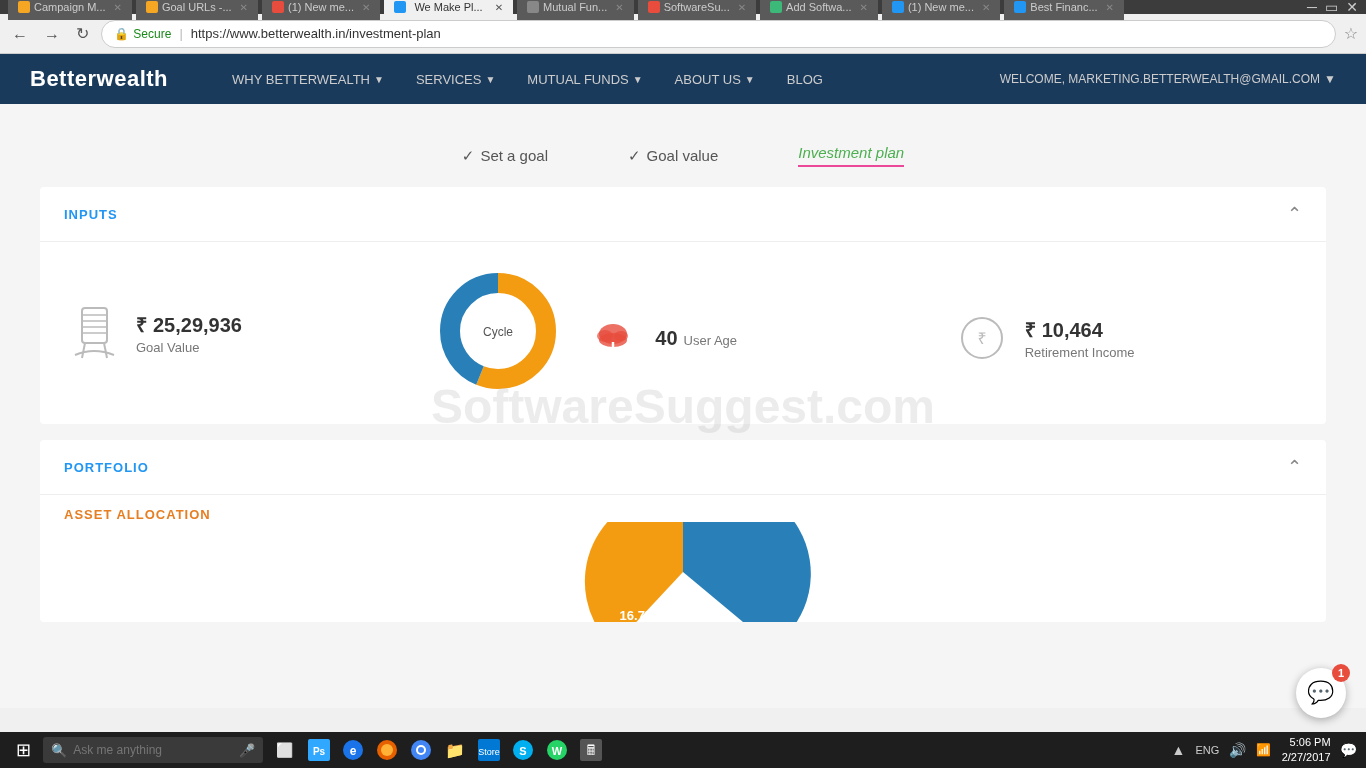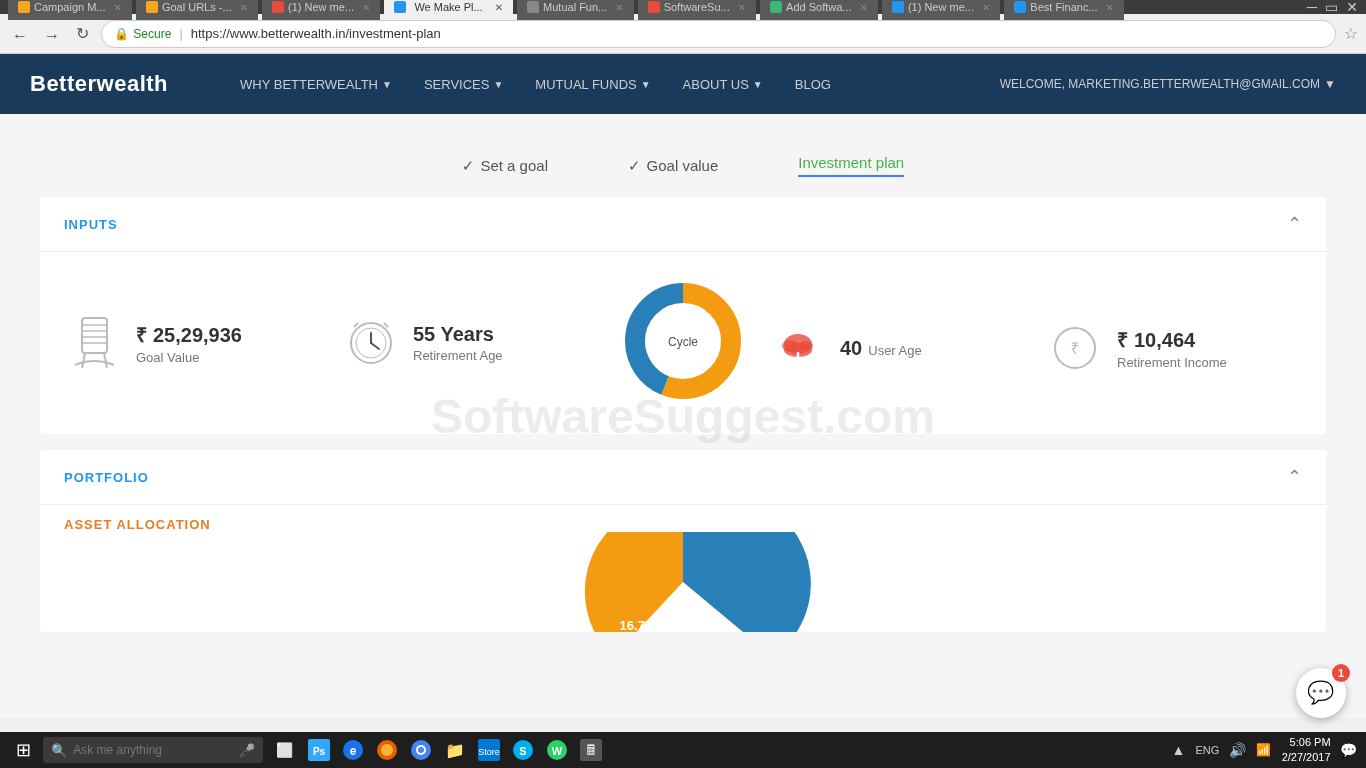--- a/index.html
+++ b/index.html
@@ -16,21 +16,21 @@
     .win-btn { color: #ccc; font-size: 14px; cursor: pointer; }
 
     .browser-bar { background: #f0f0f0; height: 40px; display: flex; align-items: center; padding: 0 8px; gap: 8px; border-bottom: 1px solid #ccc; }
     .nav-btn { background: none; border: none; cursor: pointer; color: #555; font-size: 16px; padding: 4px; }
     .address-bar { flex: 1; height: 28px; border: 1px solid #ccc; border-radius: 14px; padding: 0 12px; font-size: 13px; color: #333; background: white; display: flex; align-items: center; gap: 4px; }
     .address-bar .secure { color: #1a8a1a; font-size: 12px; }
     .address-bar .url { color: #333; font-size: 13px; }
     .star-btn { color: #888; font-size: 16px; }
 
     
-    .site-navbar { background: #1a3a5c; height: 60px; display: flex; align-items: center; padding: 0 30px; gap: 16px; }
+    .site-navbar { background: #1a3a5c; height: 50px; display: flex; align-items: center; padding: 0 30px; gap: 8px; }
     .site-logo { color: white; font-size: 22px; font-weight: bold; margin-right: 40px; letter-spacing: 0.5px; }
     .nav-items { display: flex; align-items: center; gap: 0; flex: 1; }
     .nav-item { color: #ccc; font-size: 13px; padding: 0 16px; height: 58px; display: flex; align-items: center; cursor: pointer; white-space: nowrap; }
     .nav-item .caret { margin-left: 4px; font-size: 10px; }
     .nav-user { color: #ccc; font-size: 12px; margin-left: auto; display: flex; align-items: center; gap: 4px; }
 
     
     .main-content { background: #f5f5f5; padding: 20px 40px; height: calc(768px - 30px - 40px - 58px - 36px); overflow-y: auto; }
 
     
@@ -38,21 +38,21 @@
     .taskbar-start { background: none; border: none; color: white; font-size: 18px; cursor: pointer; padding: 0 8px; }
     .taskbar-icons { display: flex; align-items: center; gap: 6px; margin-left: 8px; }
     .taskbar-icon { width: 28px; height: 28px; display: flex; align-items: center; justify-content: center; cursor: pointer; border-radius: 3px; }
     .system-tray { margin-left: auto; display: flex; align-items: center; gap: 8px; color: white; font-size: 11px; }
     .clock { color: white; font-size: 11px; text-align: right; line-height: 1.4; }
 
     
     .steps-bar { display: flex; justify-content: center; align-items: center; gap: 80px; padding: 20px 0 10px; margin-bottom: 10px; }
     .step { display: flex; align-items: center; gap: 6px; font-size: 15px; color: #888; cursor: pointer; }
     .step.done { color: #555; }
-    .step.active { color: #4caf50; border-bottom: 2px solid #3b82f6; padding-bottom: 4px; }
+    .step.active { color: #4caf50; border-bottom: 2px solid #ec4899; padding-bottom: 4px; font-style: italic; }
     .step .check { color: #555; }
 
     
     .card { background: white; border-radius: 4px; margin-bottom: 16px; padding: 0; }
     .card-header { display: flex; justify-content: space-between; align-items: center; padding: 16px 24px; border-bottom: 1px solid #eee; }
     .card-title { color: #2196f3; font-size: 13px; font-weight: bold; letter-spacing: 1px; }
     .card-body { padding: 24px; }
     .collapse-icon { color: #888; font-size: 18px; cursor: pointer; }
 
     
@@ -217,36 +217,20 @@
               <line x1="37" y1="40" x2="40" y2="55" stroke="#bbb" stroke-width="2"></line>
               <path d="M8 52 Q27 44 47 52" fill="none" stroke="#bbb" stroke-width="2"></path>
             </svg>
           </div>
           <div class="input-values">
             <div class="input-amount">₹ 25,29,936</div>
             <div class="input-label">Goal Value</div>
           </div>
         </div>
 
-        <div class="input-item" style="flex:1; min-width:220px;">
-          <div class="input-icon">
-            <svg width="55" height="60" viewBox="0 0 55 60" fill="none" xmlns="http://www.w3.org/2000/svg">
-              <circle cx="27" cy="30" r="20" fill="none" stroke="#bbb" stroke-width="2"></circle>
-              <circle cx="27" cy="30" r="15" fill="none" stroke="#bbb" stroke-width="1"></circle>
-              <line x1="27" y1="20" x2="27" y2="30" stroke="#555" stroke-width="2" stroke-linecap="round"></line>
-              <line x1="27" y1="30" x2="35" y2="36" stroke="#555" stroke-width="2" stroke-linecap="round"></line>
-              <line x1="10" y1="14" x2="14" y2="10" stroke="#bbb" stroke-width="2"></line>
-              <line x1="44" y1="14" x2="40" y2="10" stroke="#bbb" stroke-width="2"></line>
-            </svg>
-          </div>
-          <div class="input-values">
-            <div class="input-amount">55 Years</div>
-            <div class="input-label">Retirement Age</div>
-          </div>
-        </div>
 
         <div class="donut-container">
           <svg width="130" height="130" viewBox="0 0 130 130">
 
             <circle cx="65" cy="65" r="48" fill="none" stroke="#f39c12" stroke-width="20" stroke-dasharray="169 302" stroke-dashoffset="0" transform="rotate(-90 65 65)"></circle>
 
             <circle cx="65" cy="65" r="48" fill="none" stroke="#2980b9" stroke-width="20" stroke-dasharray="133 302" stroke-dashoffset="-169" transform="rotate(-90 65 65)"></circle>
 
             <circle cx="65" cy="65" r="35" fill="white"></circle>
             <text x="65" y="70" text-anchor="middle" font-size="12" fill="#555">Cycle</text>

